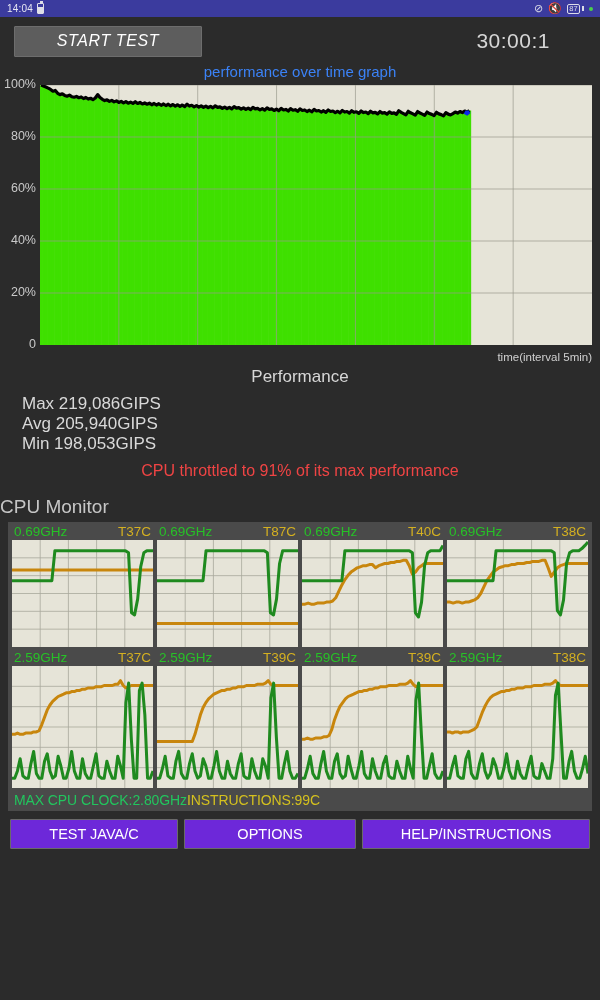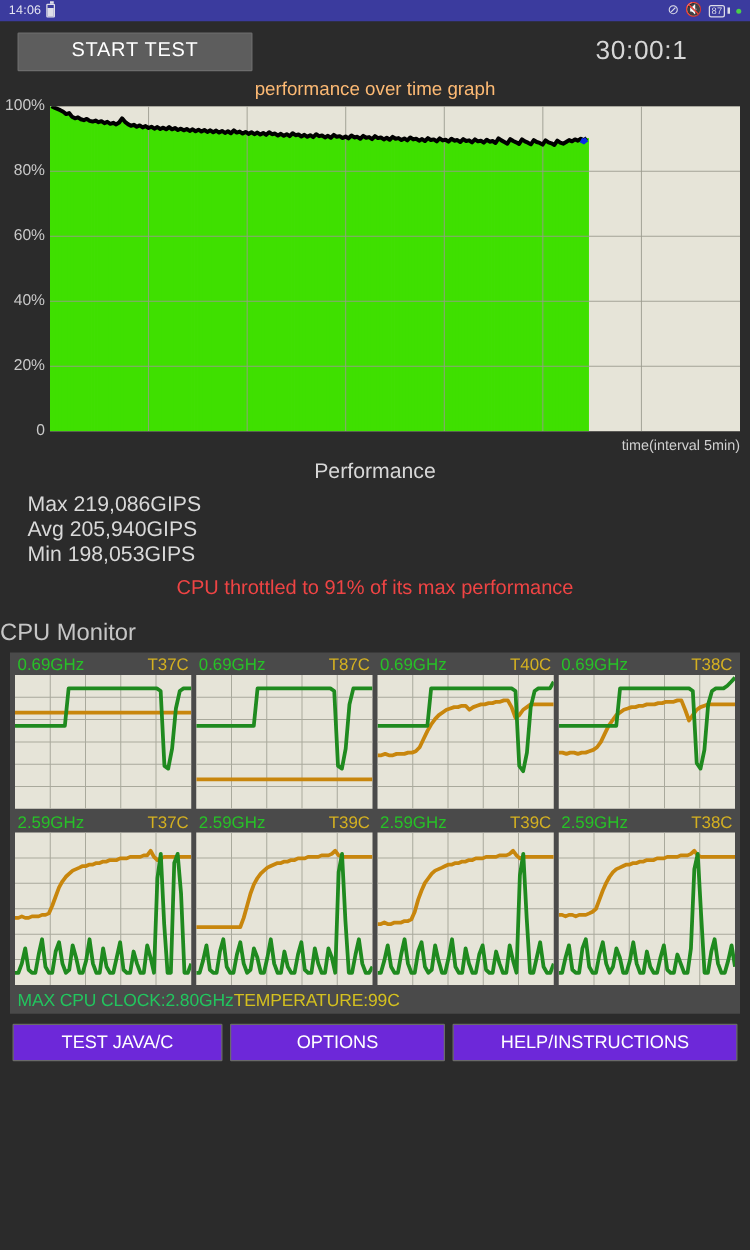--- a/index.html
+++ b/index.html
@@ -31,29 +31,29 @@
     line-height:9px; height:10px; display:flex; align-items:center; color:#dcdce8;
   }
   .batt-tip{width:2px;height:5px;background:#dcdce8;margin-left:-3px;}
   .dot-green{width:4px;height:4px;border-radius:50%;background:#4ad04a;}
 
   
   .topbar { height:48px; display:flex; align-items:center; padding:0 14px; }
   .start-btn {
     width:188px; height:31px; background:#5d5d5d; border:1px solid #6d6d6d;
     color:#ffffff; font-size:16px; letter-spacing:.6px; cursor:pointer;
-    display:flex; align-items:center; justify-content:center; border-radius:1px;
+    display:flex; align-items:center; justify-content:center; border-radius:1px;font-style:italic;
   }
   .timer { margin-left:auto; font-size:21px; color:#d6d6d6; padding-right:36px; letter-spacing:.5px;}
 
   
   .chart-wrap { position:relative; height:300px; margin-top:-2px; }
   .chart-title {
     position:absolute; top:0; left:0; right:0; text-align:center;
-    font-size:15px; color:#fdba74;
+    font-size:15px; color:#3b82f6;
   }
   .plot {
     position:absolute; left:40px; top:22px; right:8px; bottom:18px;
     background:#e6e4d8;
   }
   .plot svg { display:block; width:100%; height:100%; }
   .ylab {
     position:absolute; right:auto; font-size:12.5px; color:#c9c9c9;
     text-align:right; width:36px; left:0;
   }
@@ -102,21 +102,21 @@
   }
   .btn.b1{ flex:0 0 168px; }
   .btn.b2{ flex:0 0 228px; }
   .btn.b3{ flex:1 1 auto; }
 </style>
 </head>
 <body>
 
 <div class="statusbar">
   <div class="sb-left">
-    <span>14:06</span>
+    <span>14:04</span>
     <span class="sb-batt-glyph"></span>
   </div>
   <div class="sb-right">
     <span class="sb-icon">⊘</span>
     <span class="sb-icon">🔇</span>
     <span class="batt-box">87</span>
     <span class="batt-tip"></span>
     <span class="dot-green"></span>
   </div>
 </div>
@@ -503,21 +503,21 @@
           <line x1="0" x2="140" y1="40.666666666666664" y2="40.666666666666664" stroke="#a9a99c" stroke-width="0.8"></line>
           <line x1="0" x2="140" y1="61" y2="61" stroke="#a9a99c" stroke-width="0.8"></line>
           <line x1="0" x2="140" y1="81.33333333333333" y2="81.33333333333333" stroke="#a9a99c" stroke-width="0.8"></line>
           <line x1="0" x2="140" y1="101.66666666666666" y2="101.66666666666666" stroke="#a9a99c" stroke-width="0.8"></line>
           <path d="M0.0 65.9 L2.7 65.9 L5.4 67.1 L8.1 65.9 L10.8 65.9 L13.5 67.1 L16.2 65.9 L18.8 65.9 L21.5 65.9 L24.2 64.7 L26.9 63.4 L29.6 61.0 L32.3 53.7 L35.0 46.4 L37.7 40.3 L40.4 35.4 L43.1 31.7 L45.8 29.3 L48.5 28.1 L51.2 26.8 L53.8 25.6 L56.5 25.6 L59.2 24.4 L61.9 24.4 L64.6 23.2 L67.3 23.2 L70.0 22.0 L72.7 22.0 L75.4 22.0 L78.1 20.7 L80.8 20.7 L83.5 20.7 L86.2 19.5 L88.8 19.5 L91.5 19.5 L94.2 19.5 L96.9 18.3 L99.6 18.3 L102.3 18.3 L105.0 17.1 L107.7 14.6 L110.4 18.3 L113.1 19.5 L115.8 19.5 L118.5 19.5 L121.2 19.5 L123.8 19.5 L126.5 19.5 L129.2 19.5 L131.9 19.5 L134.6 19.5 L137.3 19.5 L140.0 19.5 " fill="none" stroke="#c8860d" stroke-width="3" stroke-linejoin="round"></path>
           <path d="M0.0 112.2 L2.7 112.2 L5.4 100.0 L8.1 90.3 L10.8 109.8 L13.5 112.2 L16.2 112.2 L18.8 92.7 L21.5 85.4 L24.2 107.4 L26.9 112.2 L29.6 112.2 L32.3 97.6 L35.0 87.8 L37.7 104.9 L40.4 112.2 L43.1 107.4 L45.8 92.7 L48.5 100.0 L51.2 112.2 L53.8 112.2 L56.5 102.5 L59.2 87.8 L61.9 104.9 L64.6 112.2 L67.3 112.2 L70.0 95.2 L72.7 107.4 L75.4 112.2 L78.1 112.2 L80.8 100.0 L83.5 90.3 L86.2 109.8 L88.8 112.2 L91.5 112.2 L94.2 97.6 L96.9 104.9 L99.6 112.2 L102.3 112.2 L105.0 92.7 L107.7 29.3 L110.4 17.1 L113.1 65.9 L115.8 112.2 L118.5 112.2 L121.2 95.2 L123.8 85.4 L126.5 104.9 L129.2 112.2 L131.9 112.2 L134.6 102.5 L137.3 90.3 L140.0 107.4 " fill="none" stroke="#1f8a1f" stroke-width="3" stroke-linejoin="round"></path>
         </svg>
       </div>
     </div>
   <div class="cpu-footer">
-    <span class="clock">MAX CPU CLOCK:2.80GHz</span><span class="tempv">TEMPERATURE:99C</span>
+    <span class="clock">MAX CPU CLOCK:2.80GHz</span><span class="tempv">INSTRUCTIONS:99C</span>
   </div>
 </div>
 
 <div class="btn-row">
   <div class="btn b1">TEST JAVA/C</div>
   <div class="btn b3">OPTIONS</div>
   <div class="btn b2">HELP/INSTRUCTIONS</div>
 </div>
 
 </body></html>

